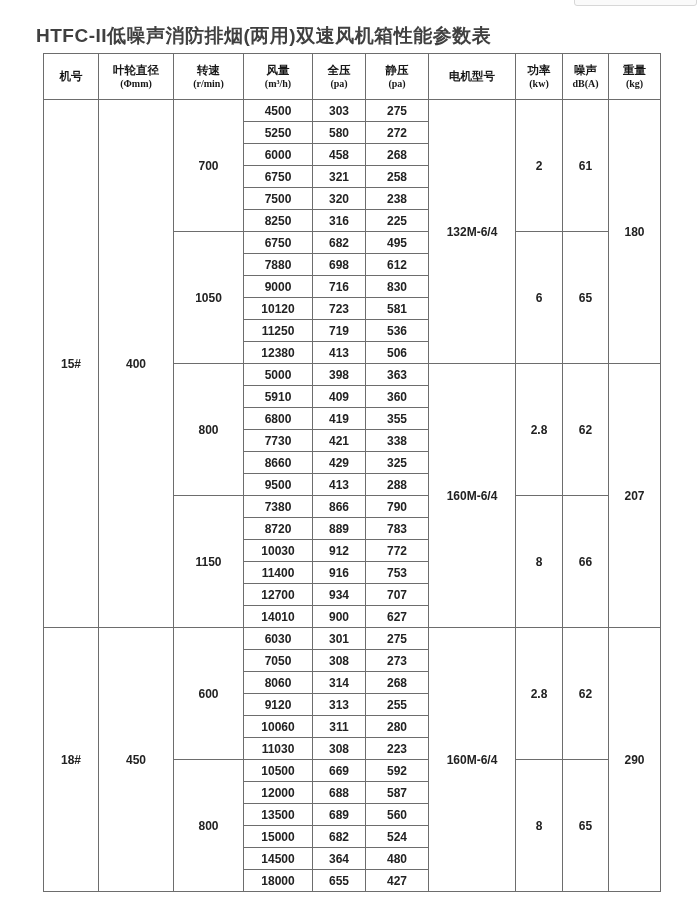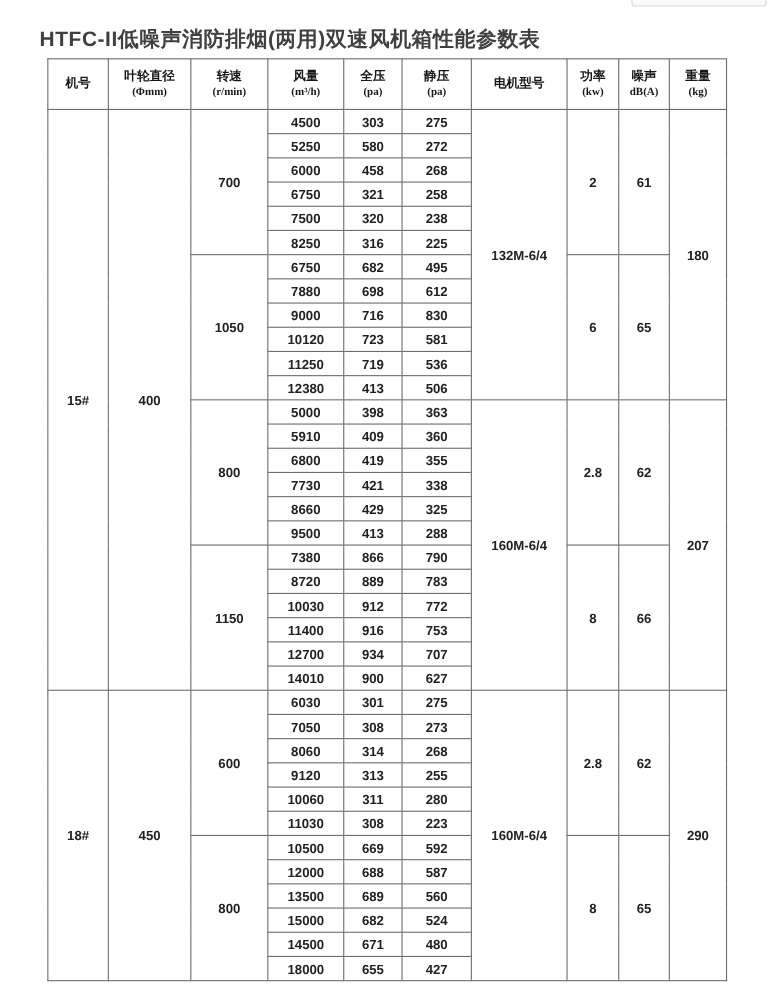--- a/index.html
+++ b/index.html
@@ -314,21 +314,21 @@
           <td>689</td>
           <td>560</td>
         </tr>
         <tr>
           <td>15000</td>
           <td>682</td>
           <td>524</td>
         </tr>
         <tr>
           <td>14500</td>
-          <td>671</td>
+          <td>364</td>
           <td>480</td>
         </tr>
         <tr>
           <td>18000</td>
           <td>655</td>
           <td>427</td>
         </tr>
       </tbody>
   </table>
 

